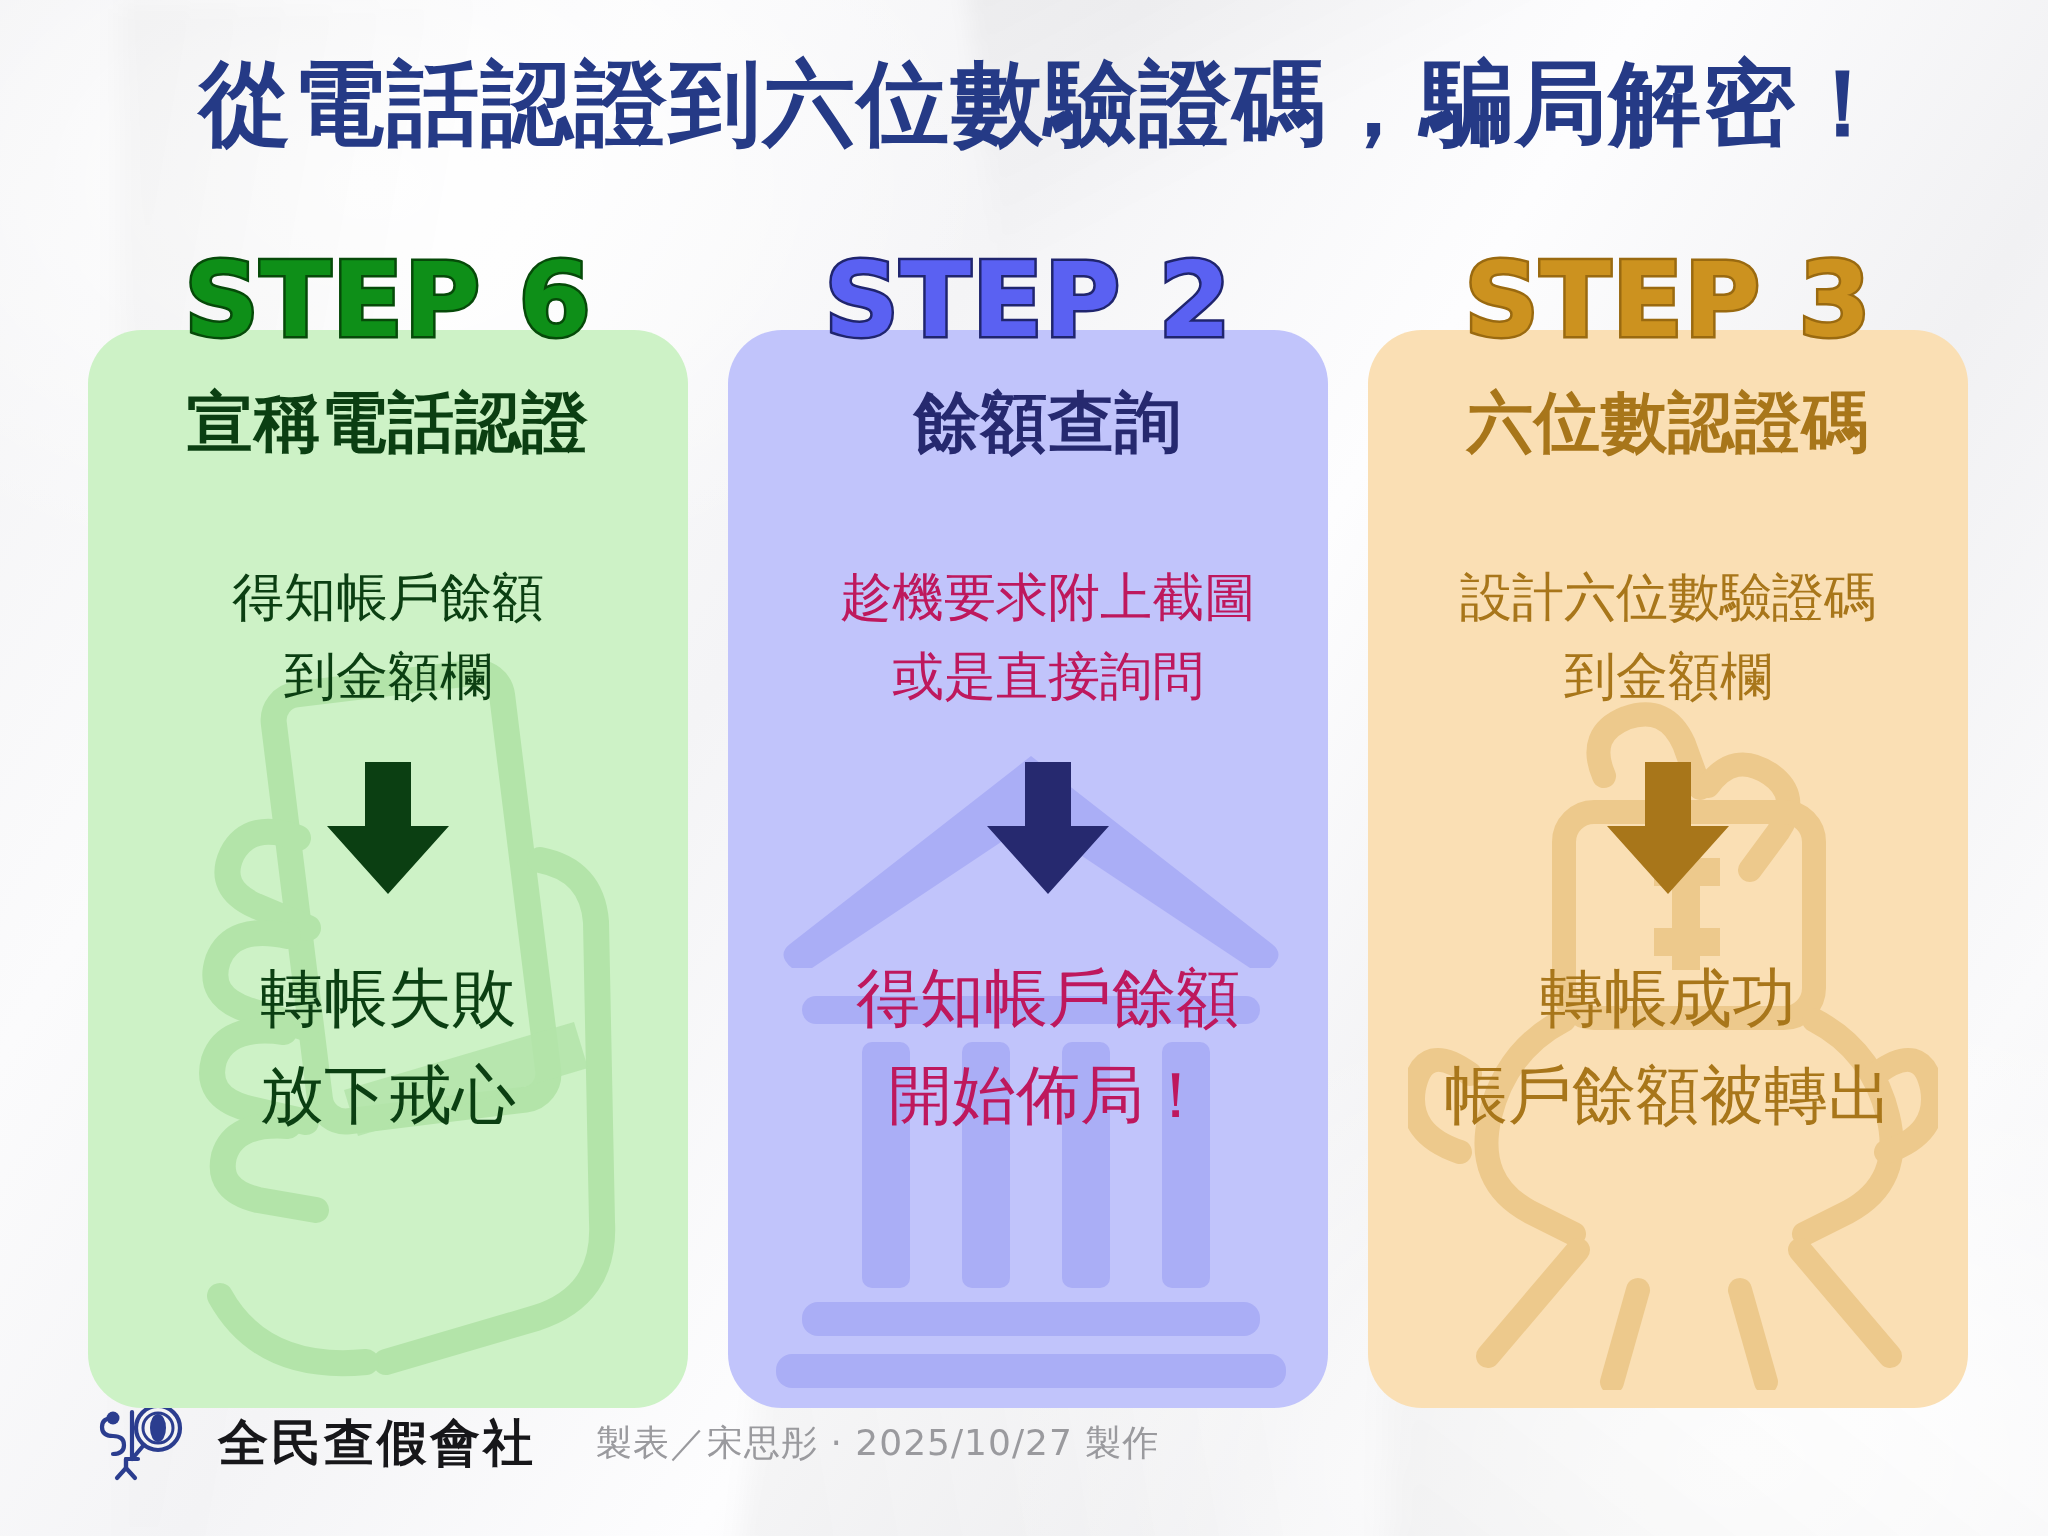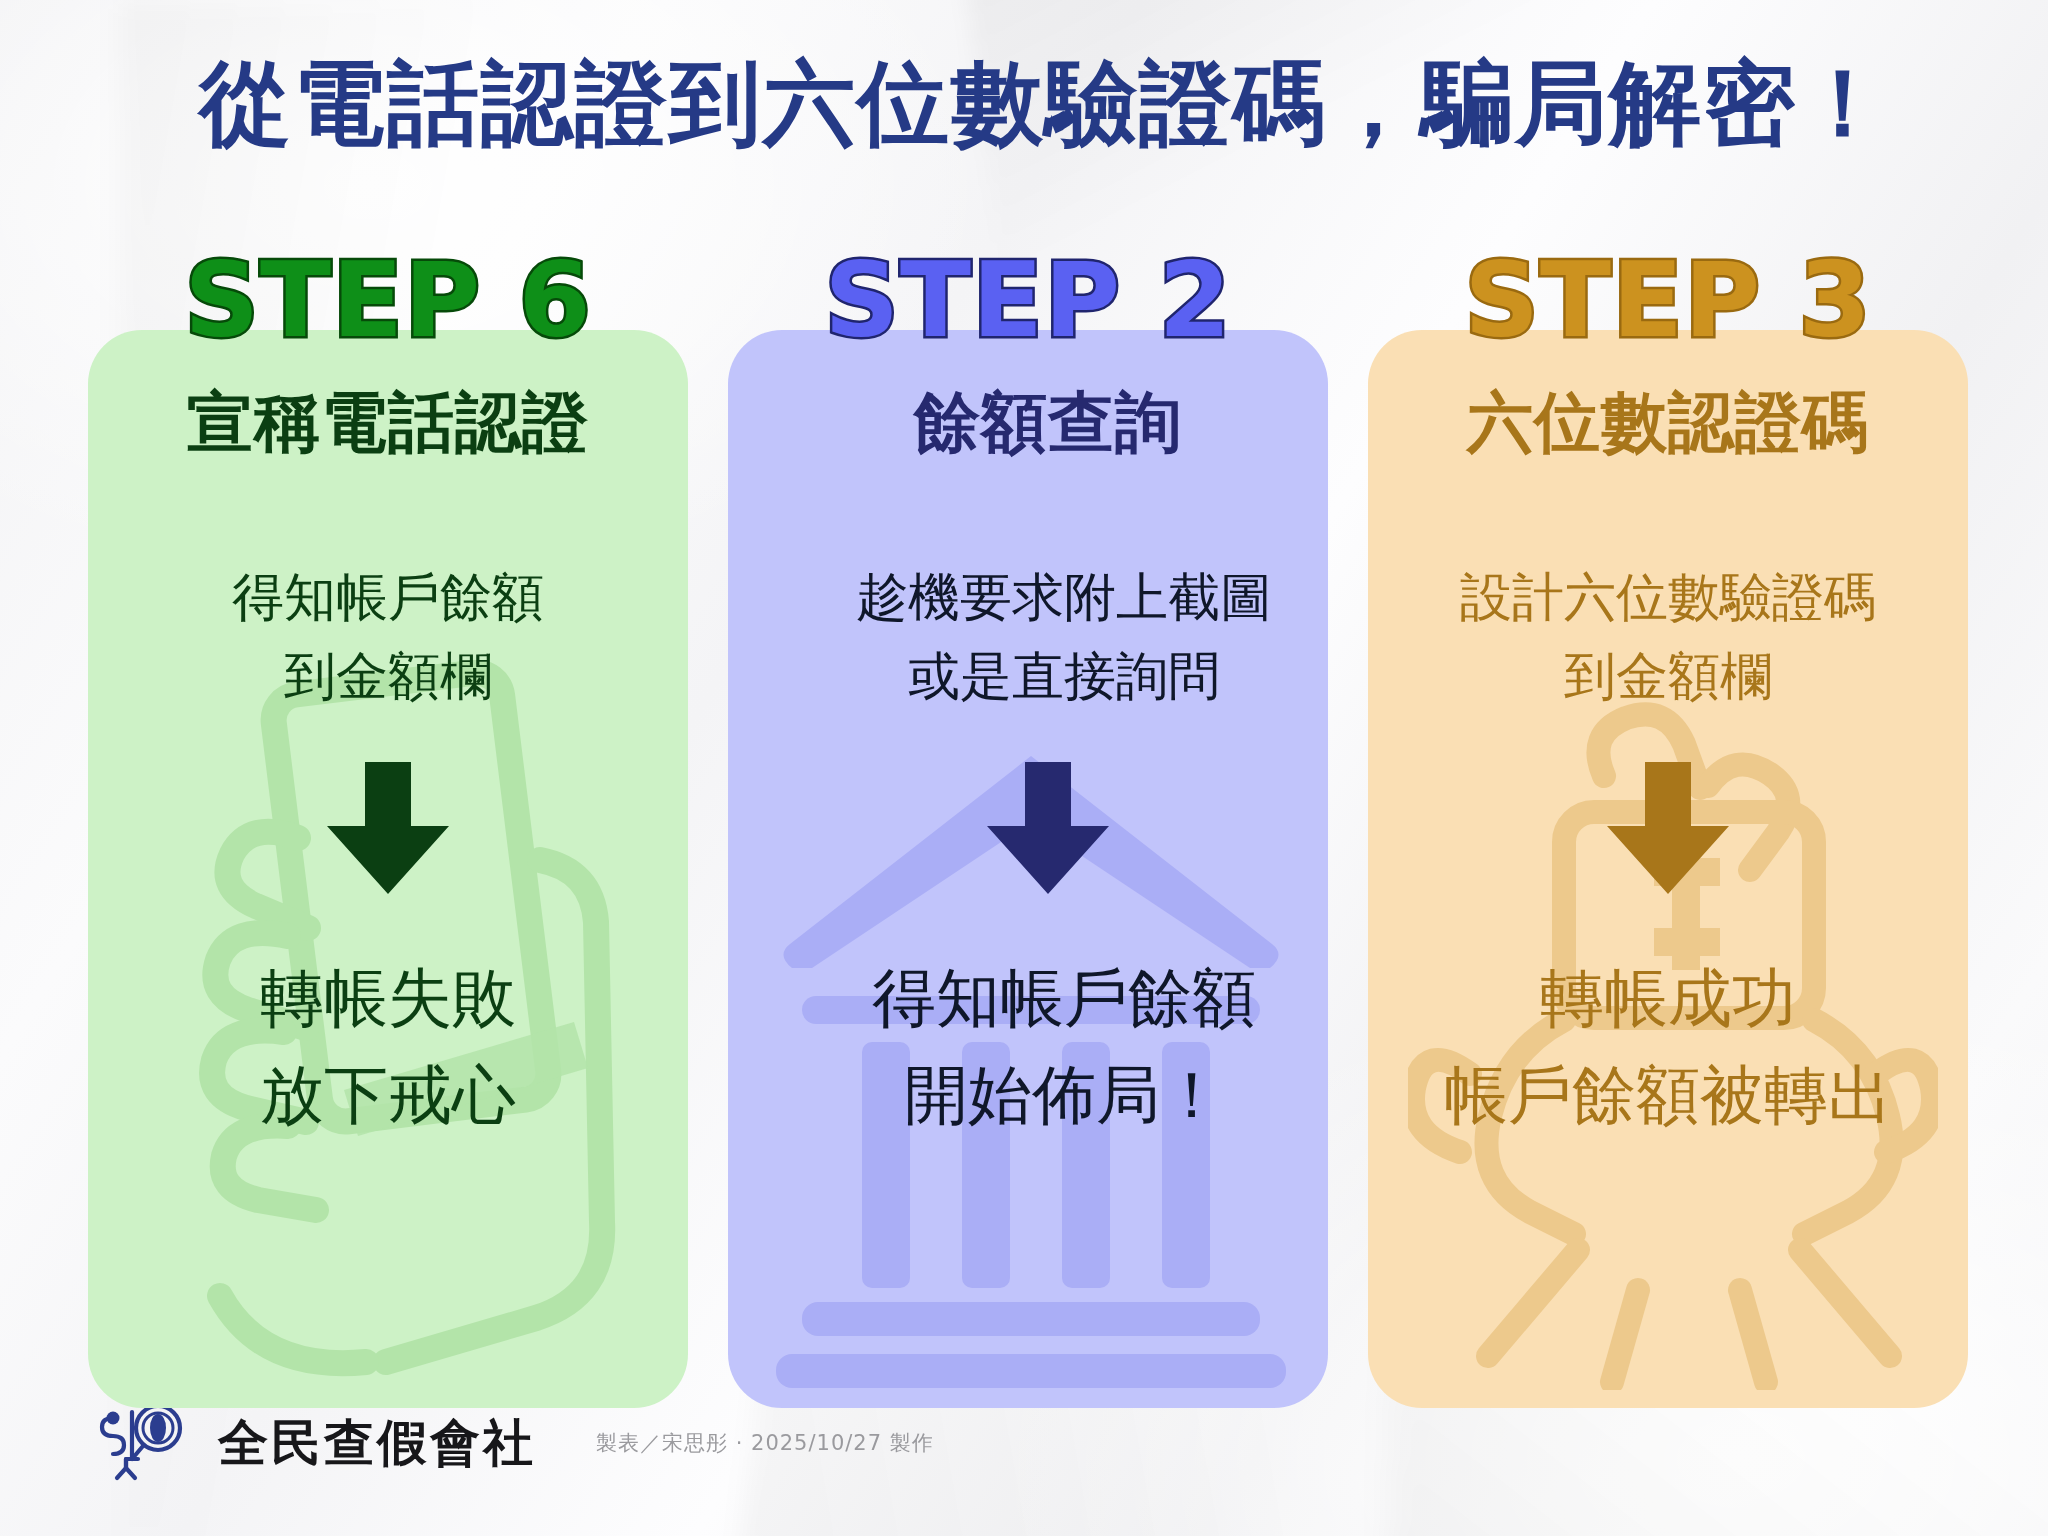--- a/index.html
+++ b/index.html
@@ -109,41 +109,41 @@
 
   
   .c1 .card { background:#cdf2c6; }
   .c1 .step-label { color:#0e8f18; -webkit-text-stroke:5px #064a09; paint-order:stroke fill; }
   .c1 .card-heading { color:#0b3f12; }
   .c1 .body-top, .c1 .body-bottom { color:#0b3f12; }
 
   .c2 .card { background:#c1c4fb;padding-left:40px; }
   .c2 .step-label { color:#5a61f2; -webkit-text-stroke:5px #20256e; paint-order:stroke fill; }
   .c2 .card-heading { color:#26296f; }
-  .c2 .body-top, .c2 .body-bottom { color:#0f172a;margin-left:16px; }
+  .c2 .body-top, .c2 .body-bottom { color:#be185d; }
 
   .c3 .card { background:#fadfb4; }
   .c3 .step-label { color:#cc921f; -webkit-text-stroke:5px #9a6a10; paint-order:stroke fill; }
   .c3 .card-heading { color:#a8761a; }
   .c3 .body-top, .c3 .body-bottom { color:#a8761a; }
 
   
   #footer {
     position:absolute; left:96px; bottom:52px;
     display:flex; align-items:center; gap:26px;
   }
   #logo-mark { width:96px; height:82px; flex:none; }
   #logo-text {
     font-size:50px; font-weight:700; color:#17171a; letter-spacing:3px;
     font-family:"DejaVu Sans", "Liberation Sans", sans-serif;
     white-space:nowrap;
   }
   #credit {
     margin-left:34px;
-    font-size:21px; color:#9a9a9e; letter-spacing:1px;
+    font-size:36px; color:#9a9a9e; letter-spacing:1px;
     font-family:"DejaVu Sans", "Liberation Sans", sans-serif;
     white-space:nowrap;
   }
 </style>
 </head>
 <body>
 
 <div class="crease" id="crease-a"></div>
 <div class="crease" id="crease-b"></div>
 <div class="crease" id="crease-c"></div>

